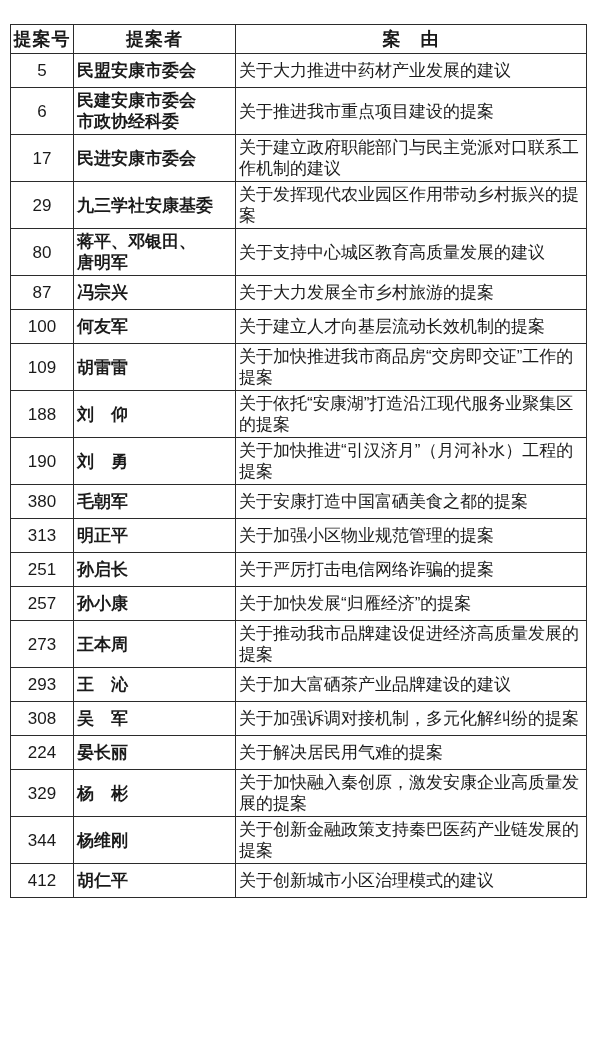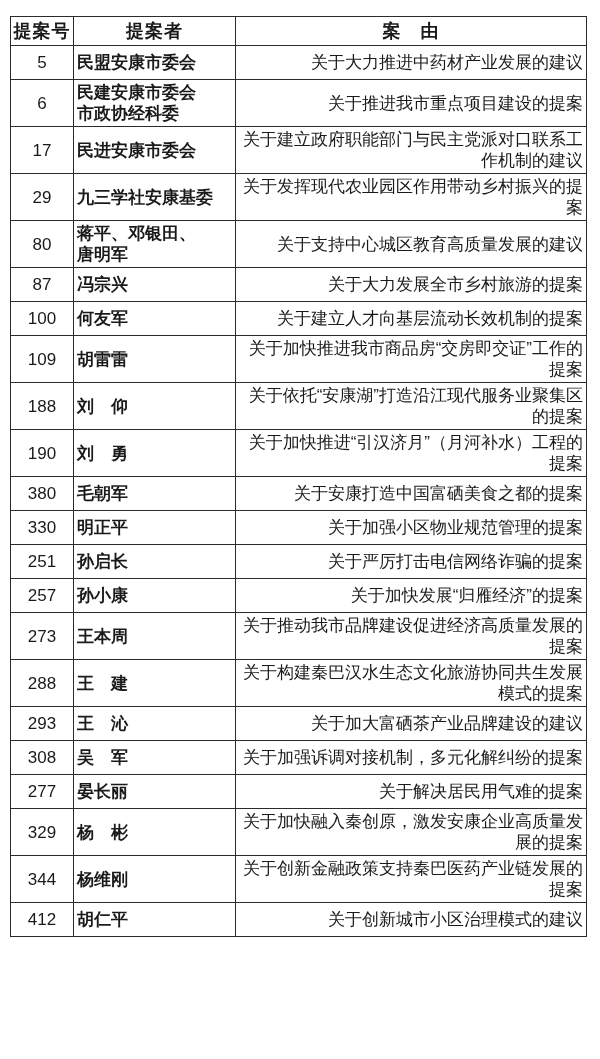--- a/index.html
+++ b/index.html
@@ -10,21 +10,21 @@
   }
   body {
     width: 600px;
     height: 1059px;
     position: relative;
     color: #1a1a1a;
   }
   .table-wrap {
     position: absolute;
     left: 10px;
-    top: 16px;
+    top: 24px;
     border-radius: 16px;
   }
   table.proposals {
     border-collapse: collapse;
     table-layout: fixed;
     width: 576px;
     background: #ffffff;
   }
   table.proposals col.col-no { width: 63px; }
   table.proposals col.col-proposer { width: 162px; }
@@ -52,21 +52,21 @@
   td.c-no {
     text-align: center;
     font-size: 16px;
   }
   td.c-proposer {
     text-align: left;
     white-space: pre-line;
     font-weight: bold;
   }
   td.c-subject {
-    text-align: right;
+    text-align: left;
     padding-left: 7px;
     padding-right: 3px;
   }
 </style>
 </head>
 <body>
 
 <div class="table-wrap">
   <table class="proposals">
     <colgroup>
@@ -145,21 +145,21 @@
     <td class="c-subject">关于加快推进“引汉济月”（月河补水）工程的提案</td>
   </tr>
 
   <tr>
     <td class="c-no">380</td>
     <td class="c-proposer">毛朝军</td>
     <td class="c-subject">关于安康打造中国富硒美食之都的提案</td>
   </tr>
 
   <tr>
-    <td class="c-no">330</td>
+    <td class="c-no">313</td>
     <td class="c-proposer">明正平</td>
     <td class="c-subject">关于加强小区物业规范管理的提案</td>
   </tr>
 
   <tr>
     <td class="c-no">251</td>
     <td class="c-proposer">孙启长</td>
     <td class="c-subject">关于严厉打击电信网络诈骗的提案</td>
   </tr>
 
@@ -168,40 +168,35 @@
     <td class="c-proposer">孙小康</td>
     <td class="c-subject">关于加快发展“归雁经济”的提案</td>
   </tr>
 
   <tr>
     <td class="c-no">273</td>
     <td class="c-proposer">王本周</td>
     <td class="c-subject">关于推动我市品牌建设促进经济高质量发展的提案</td>
   </tr>
 
-  <tr>
-    <td class="c-no">288</td>
-    <td class="c-proposer">王　建</td>
-    <td class="c-subject">关于构建秦巴汉水生态文化旅游协同共生发展模式的提案</td>
-  </tr>
 
   <tr>
     <td class="c-no">293</td>
     <td class="c-proposer">王　沁</td>
     <td class="c-subject">关于加大富硒茶产业品牌建设的建议</td>
   </tr>
 
   <tr>
     <td class="c-no">308</td>
     <td class="c-proposer">吴　军</td>
     <td class="c-subject">关于加强诉调对接机制，多元化解纠纷的提案</td>
   </tr>
 
   <tr>
-    <td class="c-no">277</td>
+    <td class="c-no">224</td>
     <td class="c-proposer">晏长丽</td>
     <td class="c-subject">关于解决居民用气难的提案</td>
   </tr>
 
   <tr>
     <td class="c-no">329</td>
     <td class="c-proposer">杨　彬</td>
     <td class="c-subject">关于加快融入秦创原，激发安康企业高质量发展的提案</td>
   </tr>
 

